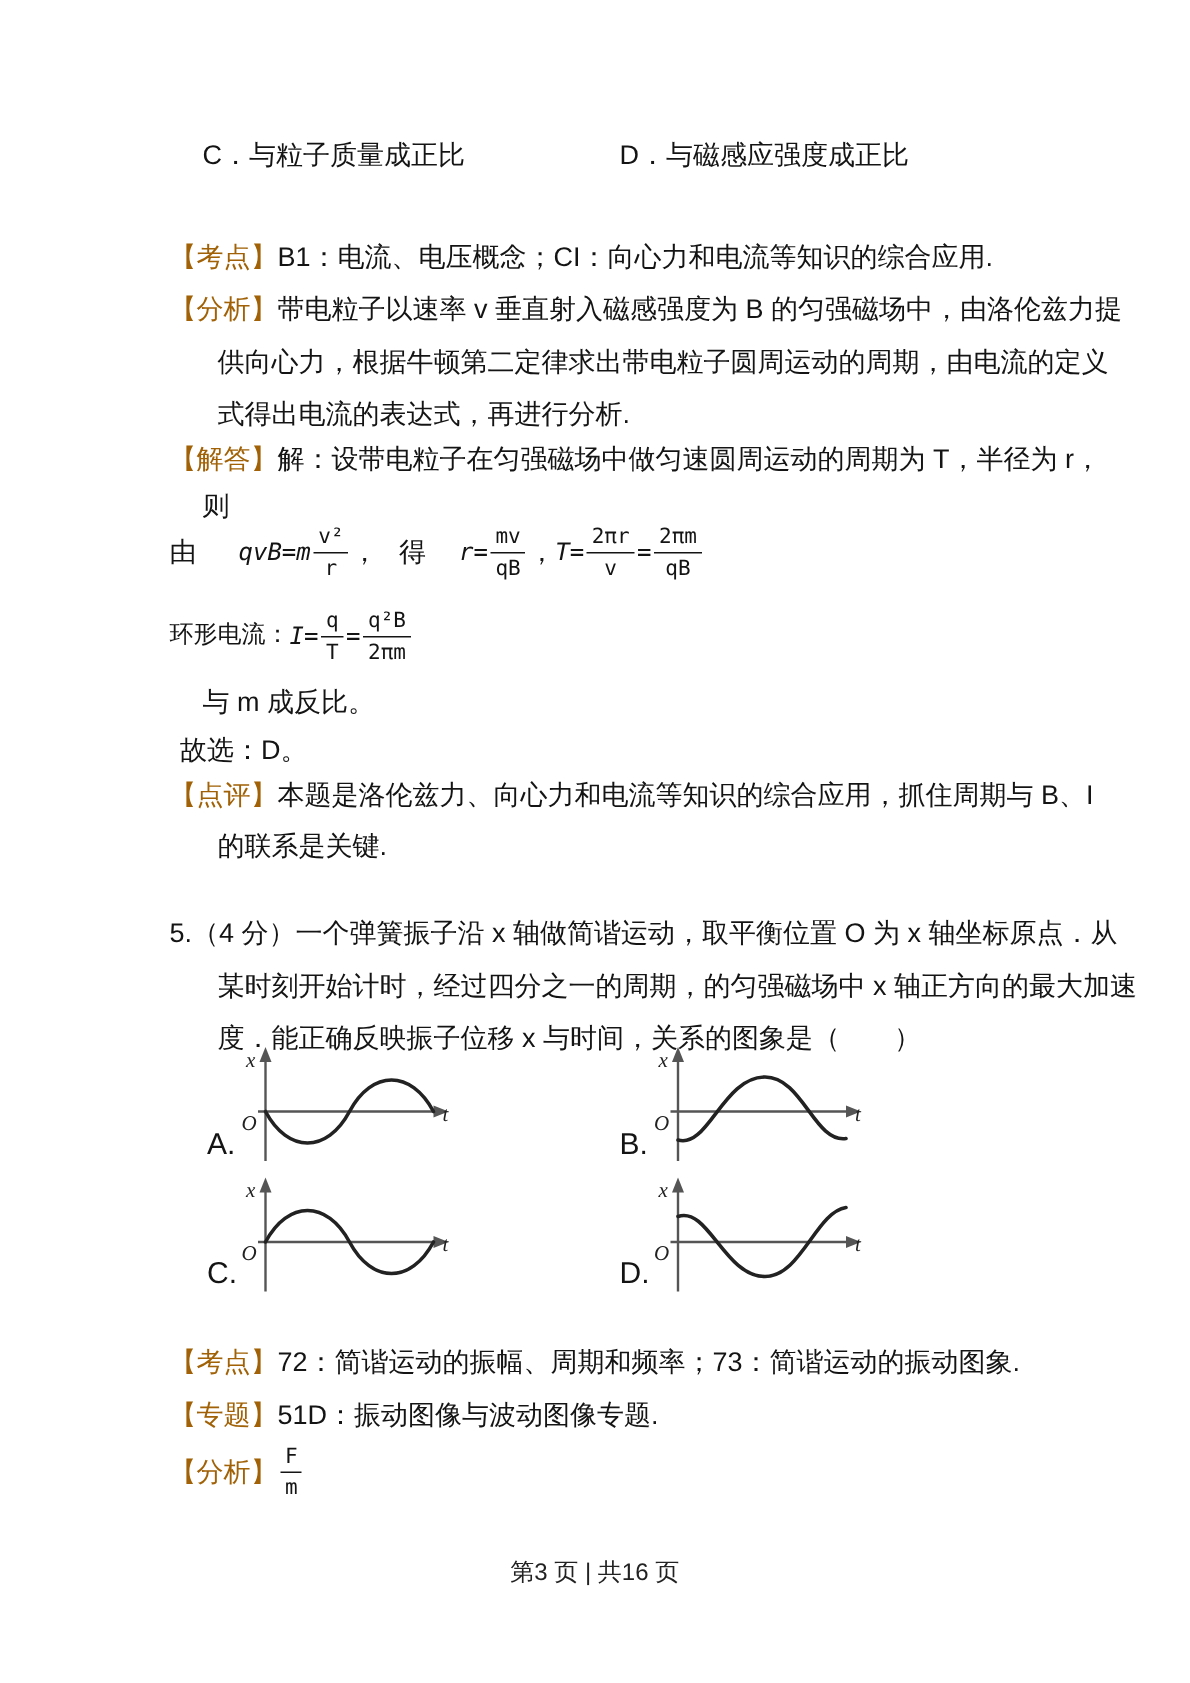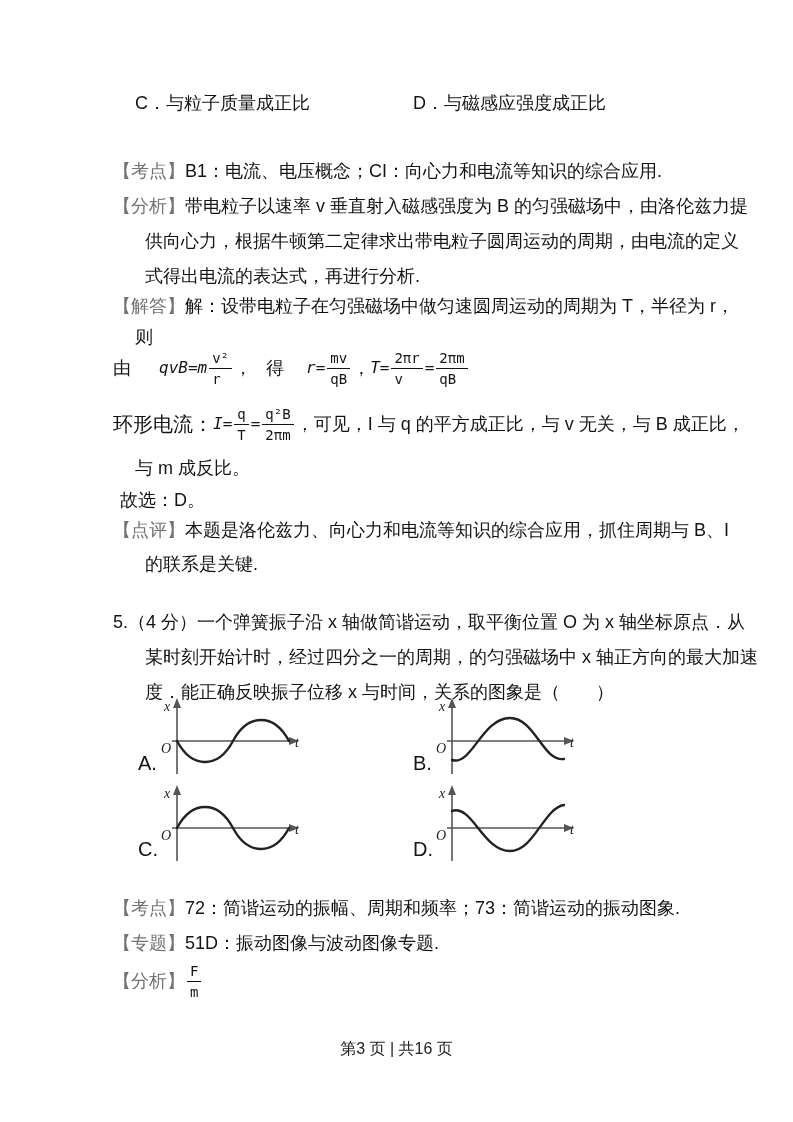--- a/index.html
+++ b/index.html
@@ -2,24 +2,24 @@
 <html><head>
 <meta charset="utf-8">
 <style>
   html,body { margin:0; padding:0; }
   body {
     width:793px; height:1122px; background:#ffffff; position:relative;
     font-family:"Liberation Sans","DejaVu Sans",sans-serif;
     color:#141414; overflow:hidden;
   }
   .ln { position:absolute; font-size:18px; line-height:26px; white-space:nowrap; }
-  .lbl { color:#737373; }
+  .lbl { color:#a16207; }
   .fline { display:flex; align-items:center; font-size:16px; }
   .fmono { font-family:"DejaVu Sans Mono","Liberation Mono",monospace;font-style:italic; }
-  .frac { display:inline-block; vertical-align:middle; text-align:left;
+  .frac { display:inline-block; vertical-align:middle; text-align:center;
           font-size:14px; line-height:1; margin:0 2px;
           font-family:"DejaVu Sans Mono","Liberation Mono",monospace; }
   .frac .num { display:block; padding:1px 3px 3px; border-bottom:1.5px solid #141414; }
   .frac .den { display:block; padding:3px 3px 0; }
   .sp { display:inline-block; flex:0 0 auto; }
   .glabel { font-size:20px; color:#141414; }
   .graph { position:absolute; }
   .axis { stroke:#555; stroke-width:1.6; }
   .curve { stroke:#222; stroke-width:2.4; fill:none; stroke-linecap:round; }
   .gtext { font-family:"Liberation Serif","DejaVu Serif",serif; font-style:italic;
@@ -71,32 +71,31 @@
       <span class="den">v</span>
     </span>
   <span class="fmono">=</span>
   <span class="frac">
       <span class="num">2πm</span>
       <span class="den">qB</span>
     </span>
 </div>
 
 <div class="ln fline" style="left:113px;top:402px;height:44px">
-  <span style="font-size:20px">环形电流：</span>
+  <span style="font-size:16px">环形电流：</span>
   <span class="fmono">I=</span>
   <span class="frac">
       <span class="num">q</span>
       <span class="den">T</span>
     </span>
   <span class="fmono">=</span>
   <span class="frac">
       <span class="num">q²B</span>
       <span class="den">2πm</span>
     </span>
-  <span style="font-size:18px">，可见，I 与 q 的平方成正比，与 v 无关，与 B 成正比，</span>
 </div>
 
 <div class="ln" style="left:135px;top:455px">与 m 成反比。</div>
 <div class="ln" style="left:120px;top:487px">故选：D。</div>
 
 <div class="ln" style="left:113px;top:517px">
   <span class="lbl">【点评】</span><span>本题是洛伦兹力、向心力和电流等知识的综合应用，抓住周期与 B、I</span>
 </div>
 <div class="ln" style="left:145px;top:551px">的联系是关键.</div>
 

